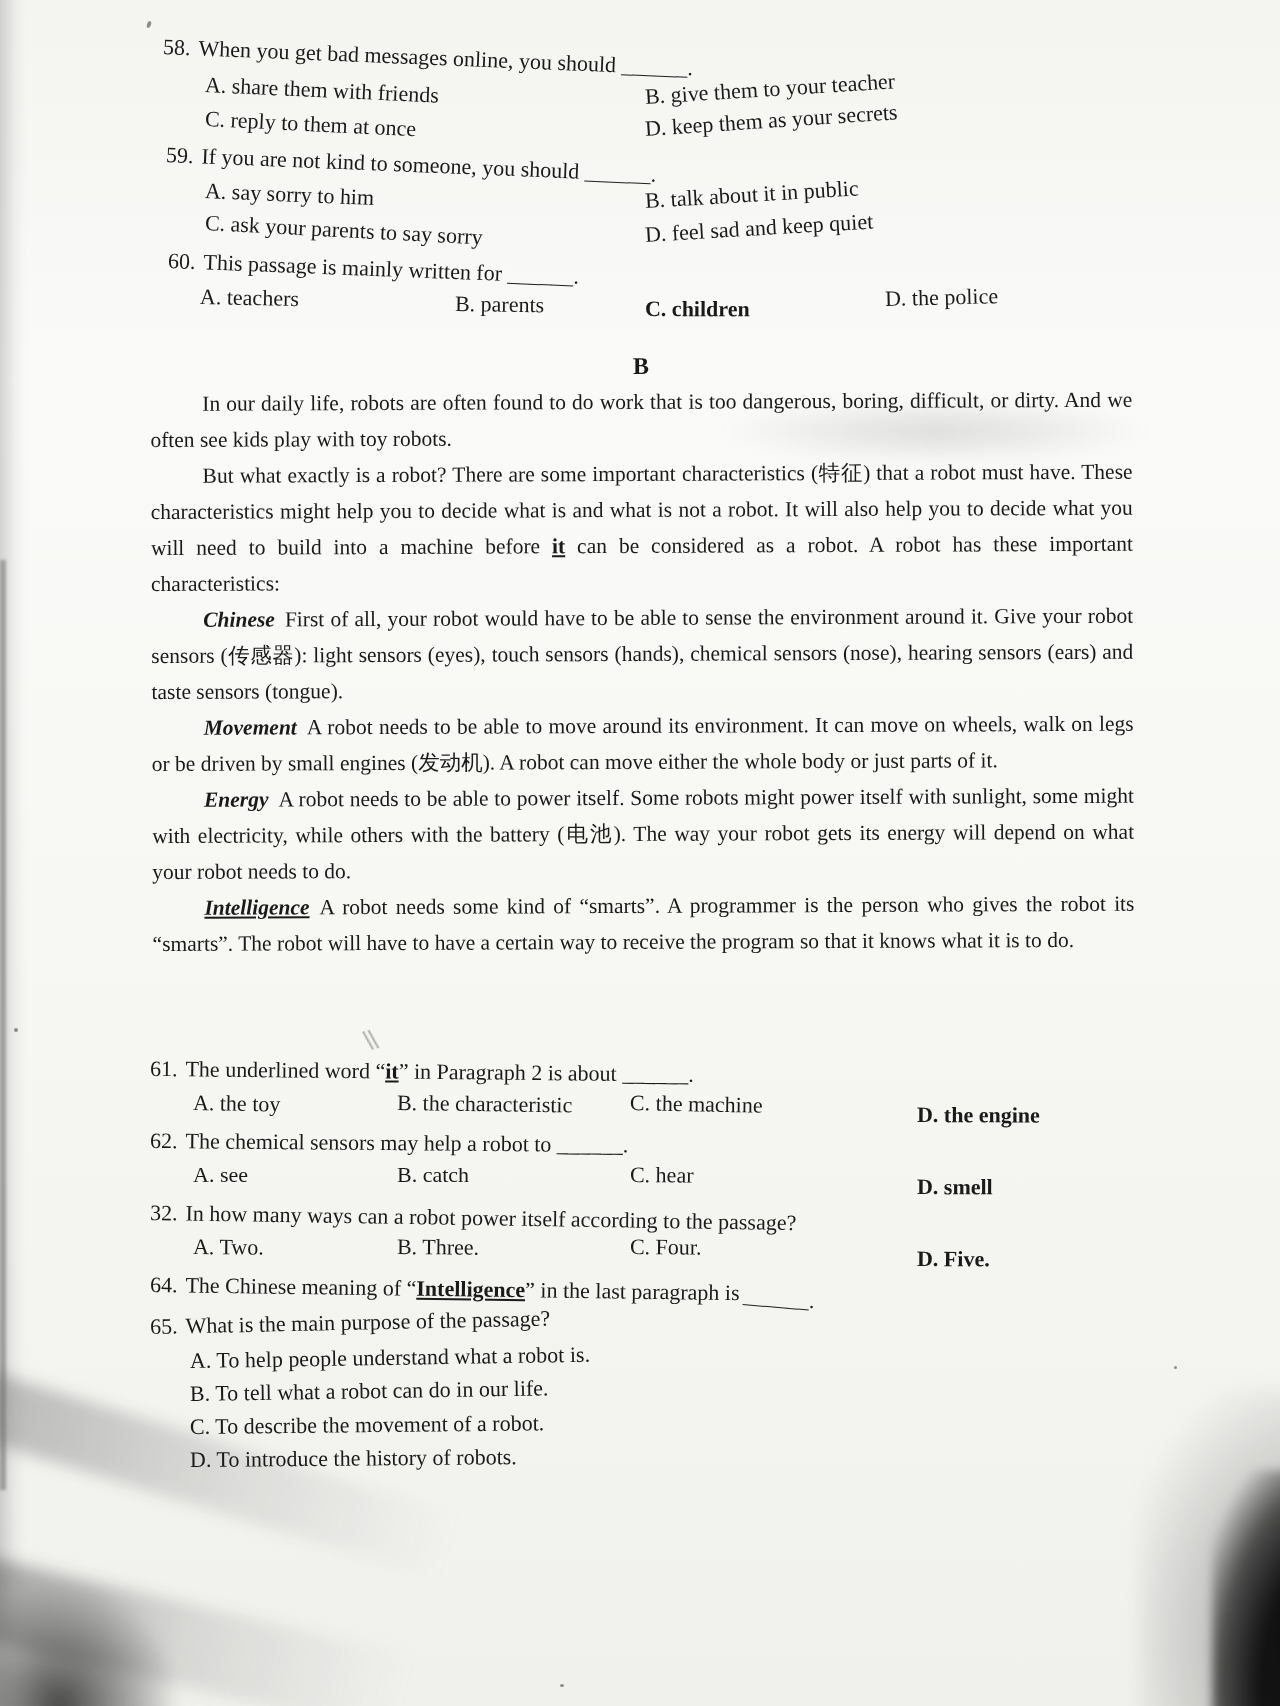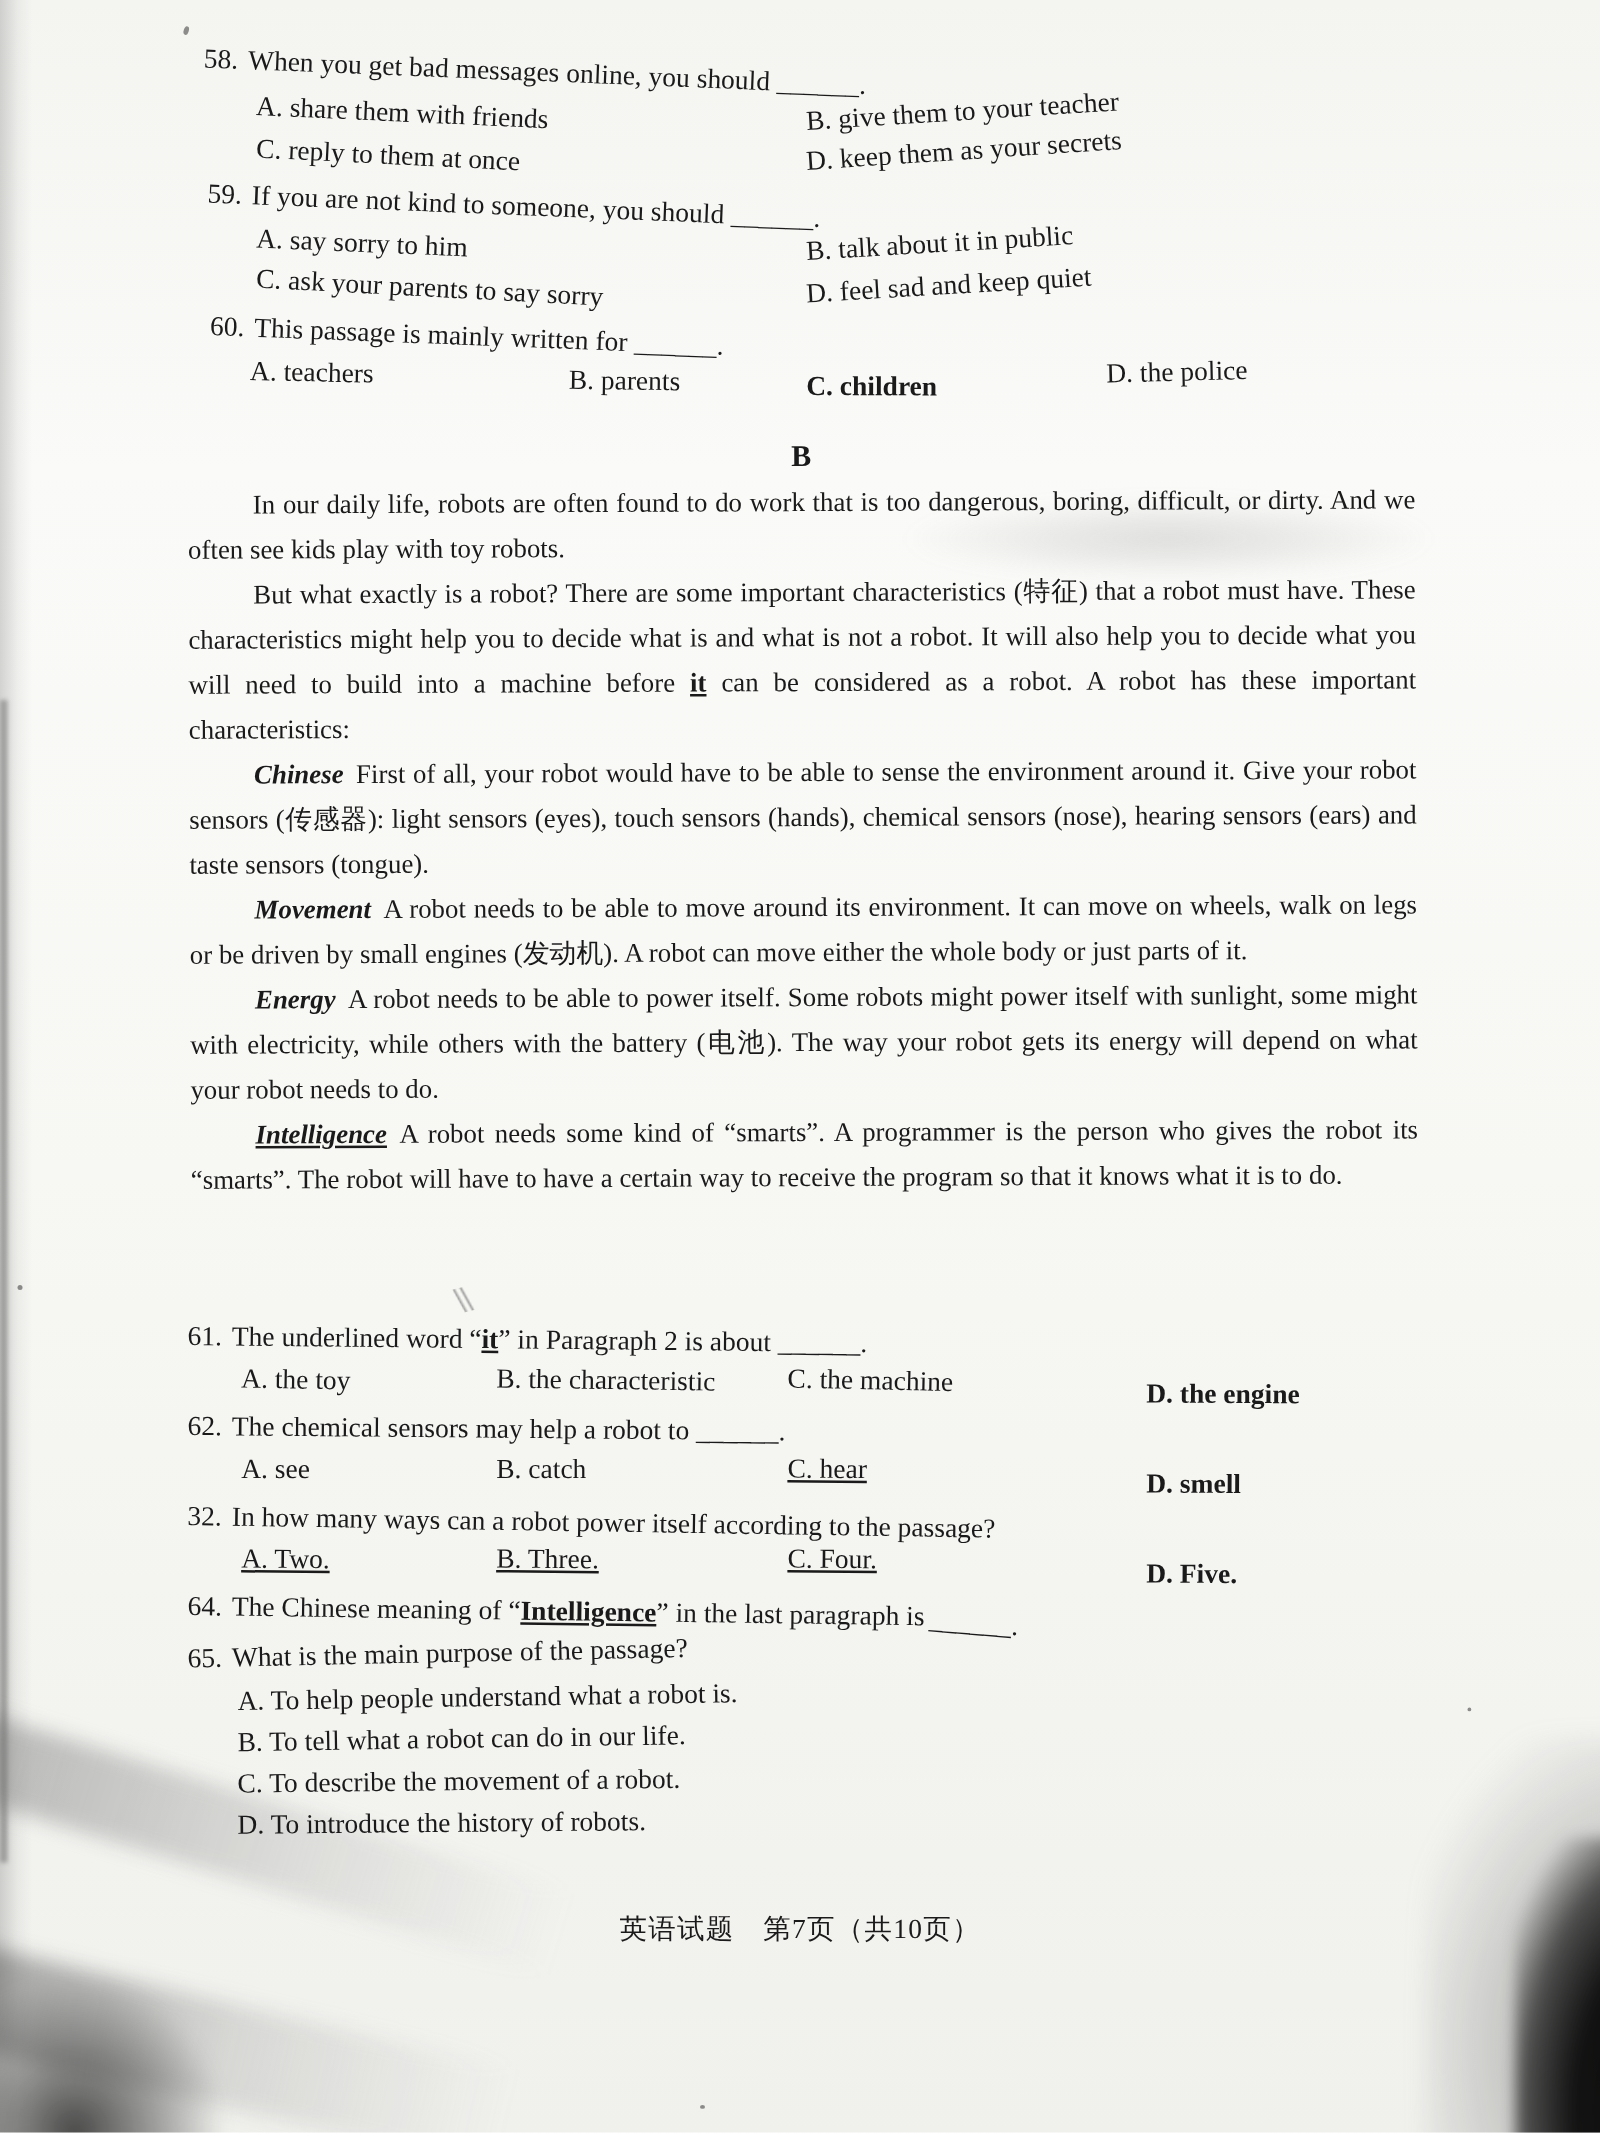--- a/index.html
+++ b/index.html
@@ -72,21 +72,21 @@
   .st61{transform:rotate(.6deg);}
   .st62{transform:rotate(.5deg);}
   .st63{transform:rotate(.9deg);}
   .st64{transform:rotate(.8deg);}
   .st65{transform:rotate(-1.2deg);margin-top:8px!important;}
   .optrow{position:relative;height:38px;}
   .optrow .opt{top:4px;}
   .oa{left:43px;} .ob{left:247px;} .oc{left:480px;} .od{left:767px;}
   .low{transform:translateY(12px) rotate(.3deg);font-weight:bold;}
   .tilt1{transform:rotate(1deg);} .tilt12{transform:rotate(1.2deg);} .tilt08{transform:rotate(.8deg);}
-  .tilt05{transform:rotate(.5deg);text-decoration:underline;}
+  .tilt05{transform:rotate(.5deg);}
   .blankdip{display:inline-block;transform:rotate(4deg) translateY(2px);transform-origin:0 0;}
   .q65opts div{margin-left:40px;line-height:33px;font-size:22px;white-space:nowrap;transform-origin:0 50%;}
   .o65a{transform:rotate(-.9deg);} .o65b{transform:rotate(-.9deg);}
   .o65c{transform:rotate(-.6deg);} .o65d{transform:rotate(-.5deg);}
 
   .footer{position:absolute;left:0;top:1528px;width:100%;text-align:center;
     font-size:22px;letter-spacing:1px;}
 </style>
 </head>
 <body>
@@ -166,14 +166,13 @@
 
     <div class="stem st65"><span class="qnum">65.</span><span>What is the main purpose of the passage?</span></div>
     <div class="q65opts">
       <div class="o65a">A. To help people understand what a robot is.</div>
       <div class="o65b">B. To tell what a robot can do in our life.</div>
       <div class="o65c">C. To describe the movement of a robot.</div>
       <div class="o65d">D. To introduce the history of robots.</div>
     </div>
   </div>
 
-  <div class="footer">英语试题　第7页（共10页）</div>
 </div>
 
 </body></html>

